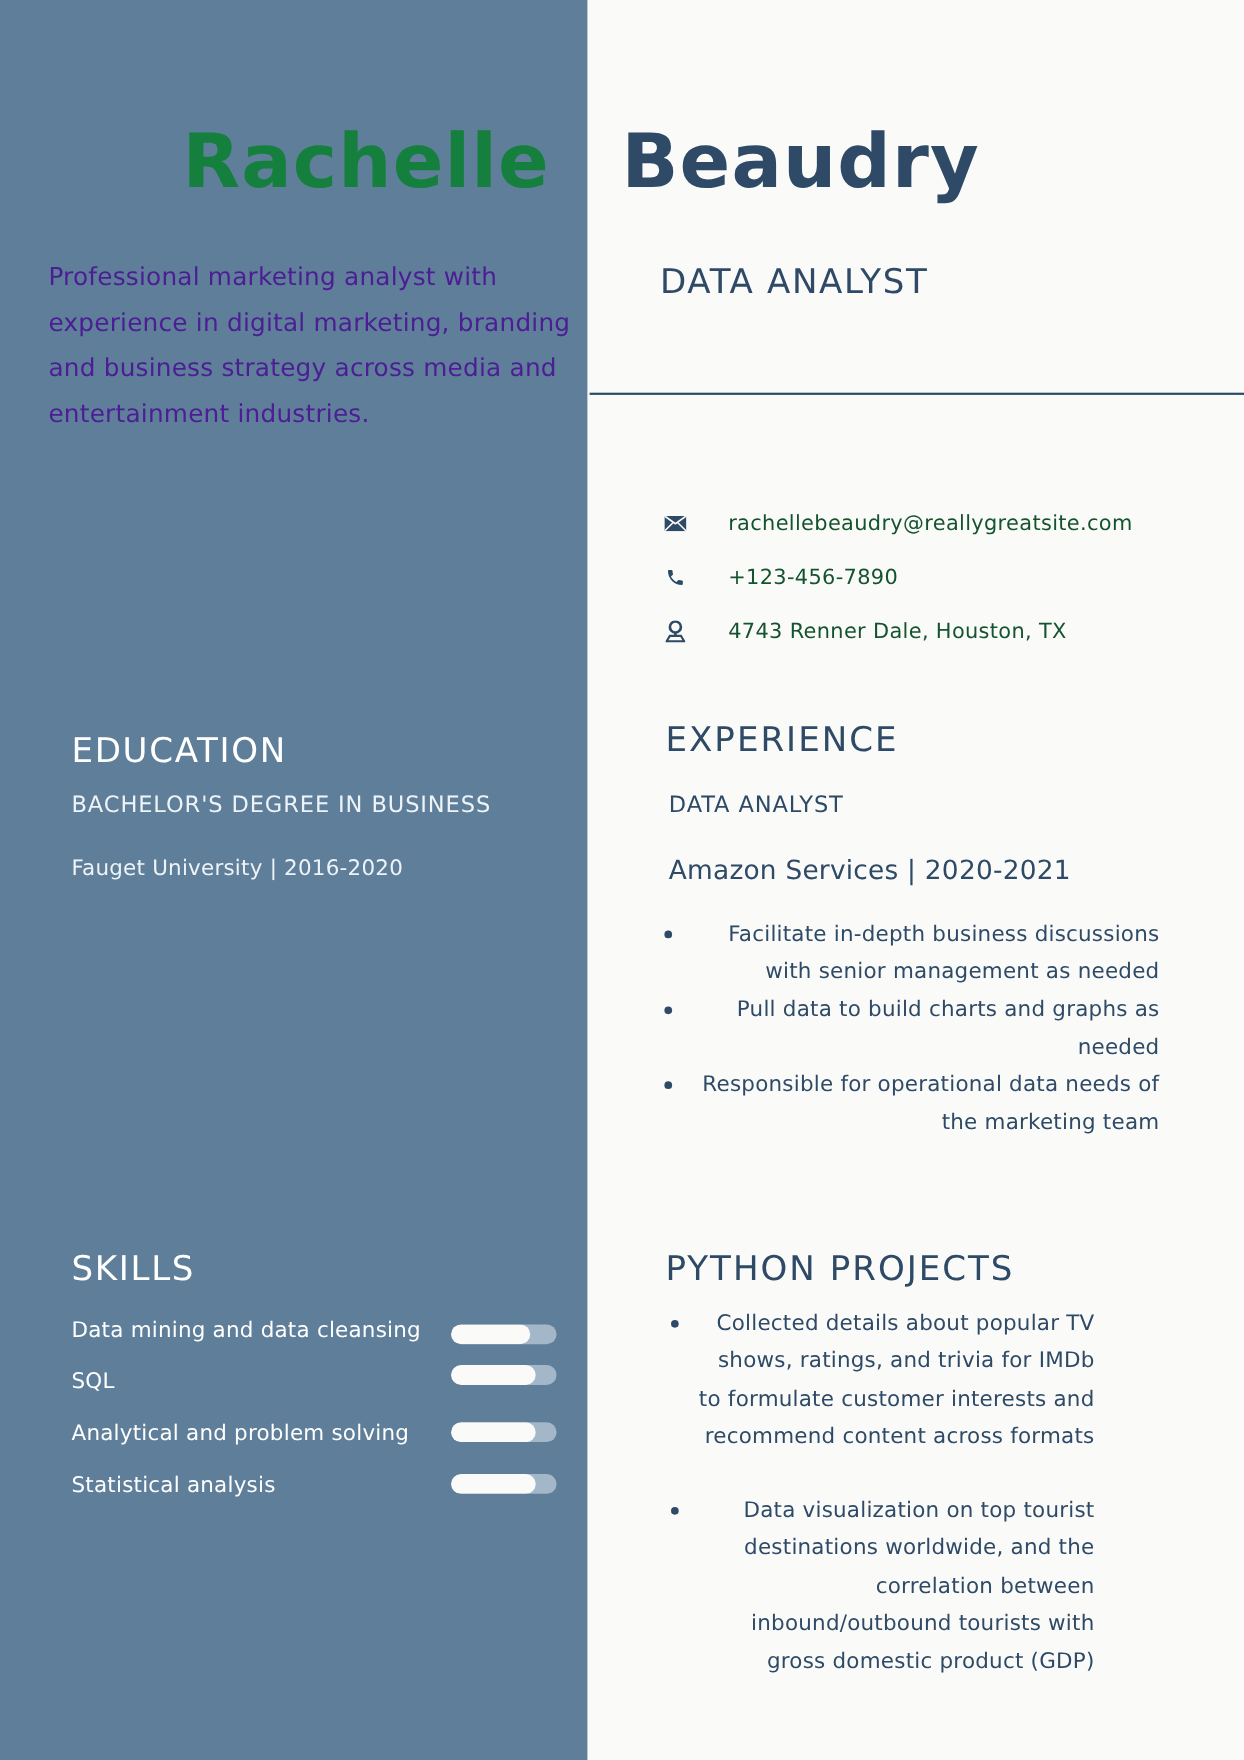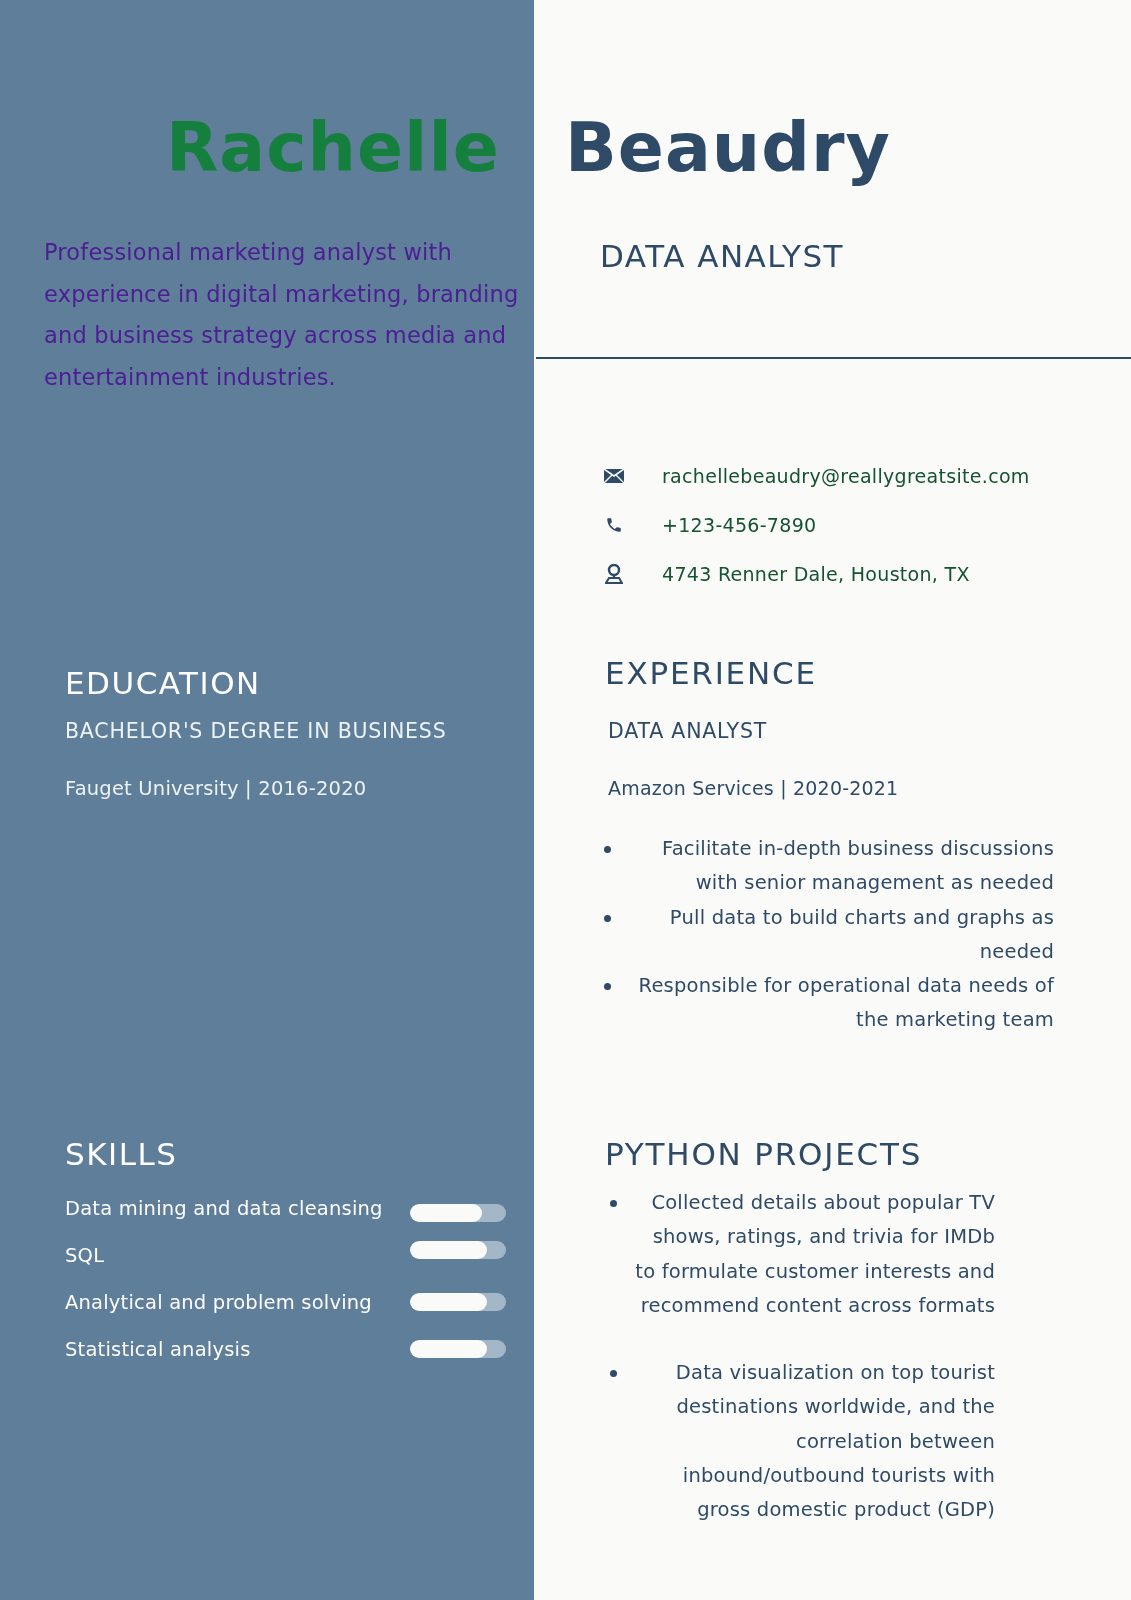--- a/index.html
+++ b/index.html
@@ -19,21 +19,21 @@
   .contact-row { position:absolute; left:604px; display:flex; align-items:center; }
   .contact-icon { width:20px; height:20px; display:flex; align-items:center; justify-content:center; }
   .contact-text { position:absolute; left:58px; font-size:19px; color:#14532d; white-space:nowrap; letter-spacing:0.3px; }
 
   .side-h { font-size:31px; color:#ffffff; letter-spacing:1.5px; }
   .side-sub { font-size:20.5px; color:#eef3f7; letter-spacing:0.8px; }
   .side-text { font-size:19.5px; color:#eef3f7; letter-spacing:0.2px; }
 
   .main-h { font-size:31px; color:#2e4a66; letter-spacing:1.8px; }
   .main-sub { font-size:20.5px; color:#2e4a66; letter-spacing:0.8px; }
-  .main-text { font-size:19px; color:#2e4a66; letter-spacing:0.2px; }
+  .main-text { font-size:24px; color:#2e4a66; letter-spacing:0.2px; }
 
   .bullets { position:absolute; list-style:none; white-space:normal; font-size:19.5px; color:#2e4a66; line-height:34.3px; letter-spacing:0.2px; }
   .bullets li { position:relative; padding-left:20px;text-align:right; }
   .bullets li::before { content:""; position:absolute; left:0; top:14px; width:7px; height:7px; border-radius:50%; background:#2e4a66; }
 
   .skill-label { position:absolute; left:65px; font-size:19.5px; color:#ffffff; white-space:nowrap; letter-spacing:0.2px; }
   .skill-track { position:absolute; left:410px; width:96px; height:18px; border-radius:9px; background:#a3b7c9; overflow:hidden; }
   .skill-fill { height:100%; border-radius:9px; background:#fafaf9; }
 </style>
 </head>

